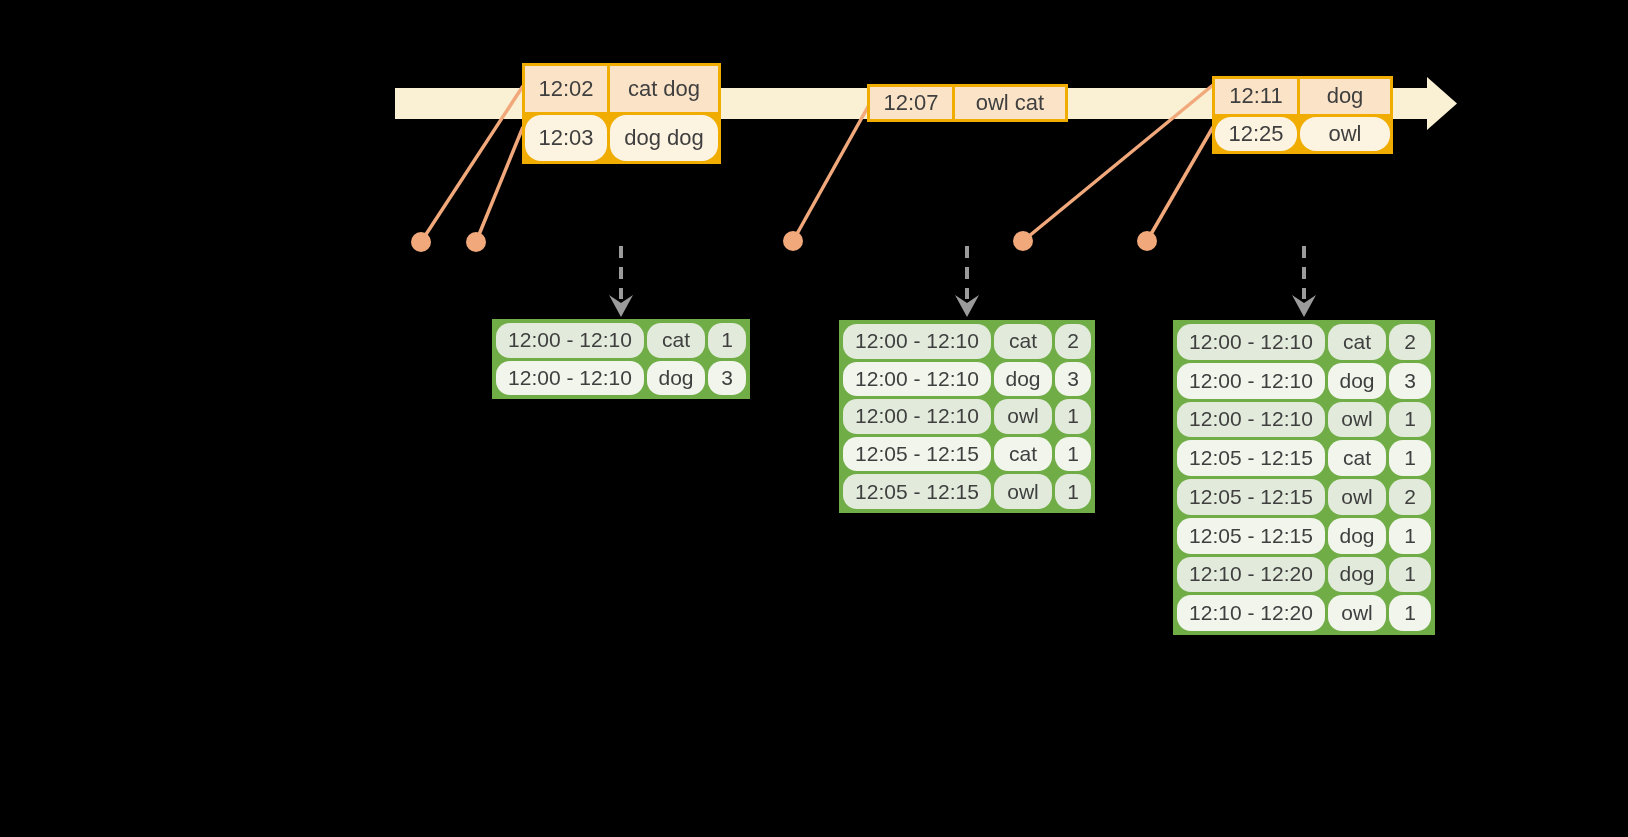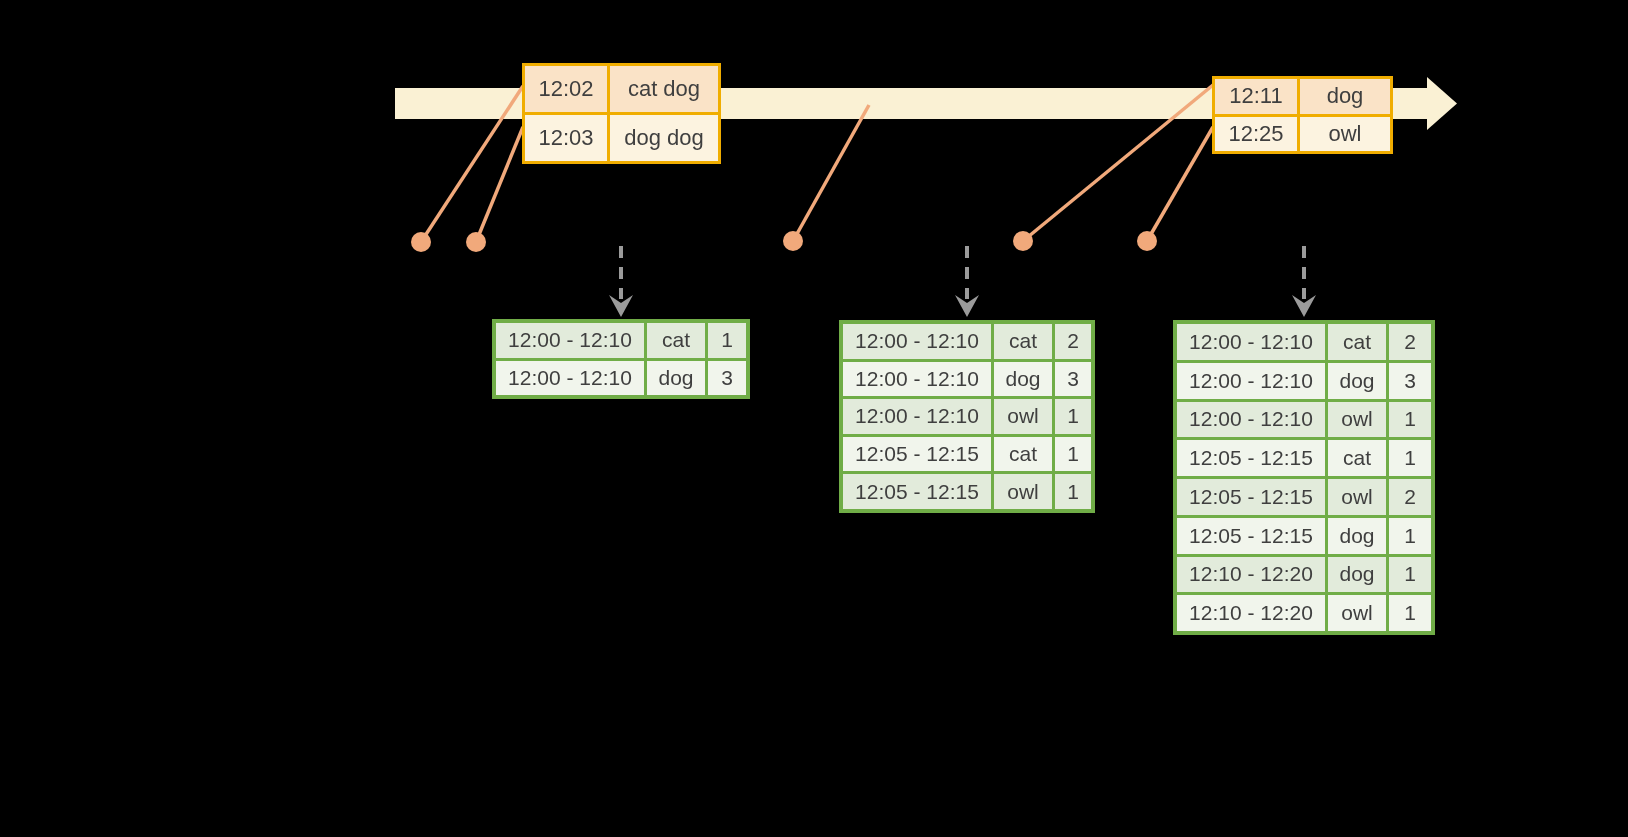--- a/index.html
+++ b/index.html
@@ -21,23 +21,23 @@
   }
   .result-table{
     border:4px solid var(--result-border);background:var(--result-border);
     grid-template-columns:148px 58px 1fr;grid-auto-rows:1fr;
   }
   .cell{
     display:flex;align-items:center;justify-content:center;
     color:var(--text);white-space:nowrap;overflow:hidden;
   }
   .event-table .cell{font-size:22px;}
-  .result-table .cell{font-size:21px;}
+  .result-table .cell{font-size:21px;border-radius:14px;}
   .event-table .r0{background:var(--event-row-odd);}
-  .event-table .r1{background:var(--event-row-even);}
+  .event-table .r1{background:var(--event-row-even);border-radius:16px;}
   .result-table .r0{background:var(--result-row-odd);}
   .result-table .r1{background:var(--result-row-even);}
 
   #event-table-1{left:522px;top:63px;width:199px;height:101px;}
   #event-table-2{left:867px;top:84px;width:201px;height:38px;}
   #event-table-3{left:1212px;top:76px;width:181px;height:78px;}
   #result-table-1{left:492px;top:319px;width:258px;height:80px;}
   #result-table-2{left:839px;top:320px;width:256px;height:193px;}
   #result-table-3{left:1173px;top:320px;width:262px;height:315px;}
 </style>
@@ -69,20 +69,24 @@
     <path class="trigger-head" d="M 955 295 L 967 317 L 979 295 L 967 303 Z"></path>
     <line class="trigger-line" x1="1304" y1="246" x2="1304" y2="299"></line>
     <path class="trigger-head" d="M 1292 295 L 1304 317 L 1316 295 L 1304 303 Z"></path>
   </svg>
 
   <div id="event-table-1" class="dtable event-table">
       <div class="cell r0">12:02</div>
       <div class="cell r0">cat dog</div>
       <div class="cell r1">12:03</div>
       <div class="cell r1">dog dog</div>
+    </div>
+  <div id="event-table-2" class="dtable event-table">
+      <div class="cell r0">12:07</div>
+      <div class="cell r0">owl cat</div>
     </div>
   <div id="event-table-3" class="dtable event-table">
       <div class="cell r0">12:11</div>
       <div class="cell r0">dog</div>
       <div class="cell r1">12:25</div>
       <div class="cell r1">owl</div>
     </div>
 
   <div id="result-table-1" class="dtable result-table">
       <div class="cell r0">12:00 - 12:10</div>

